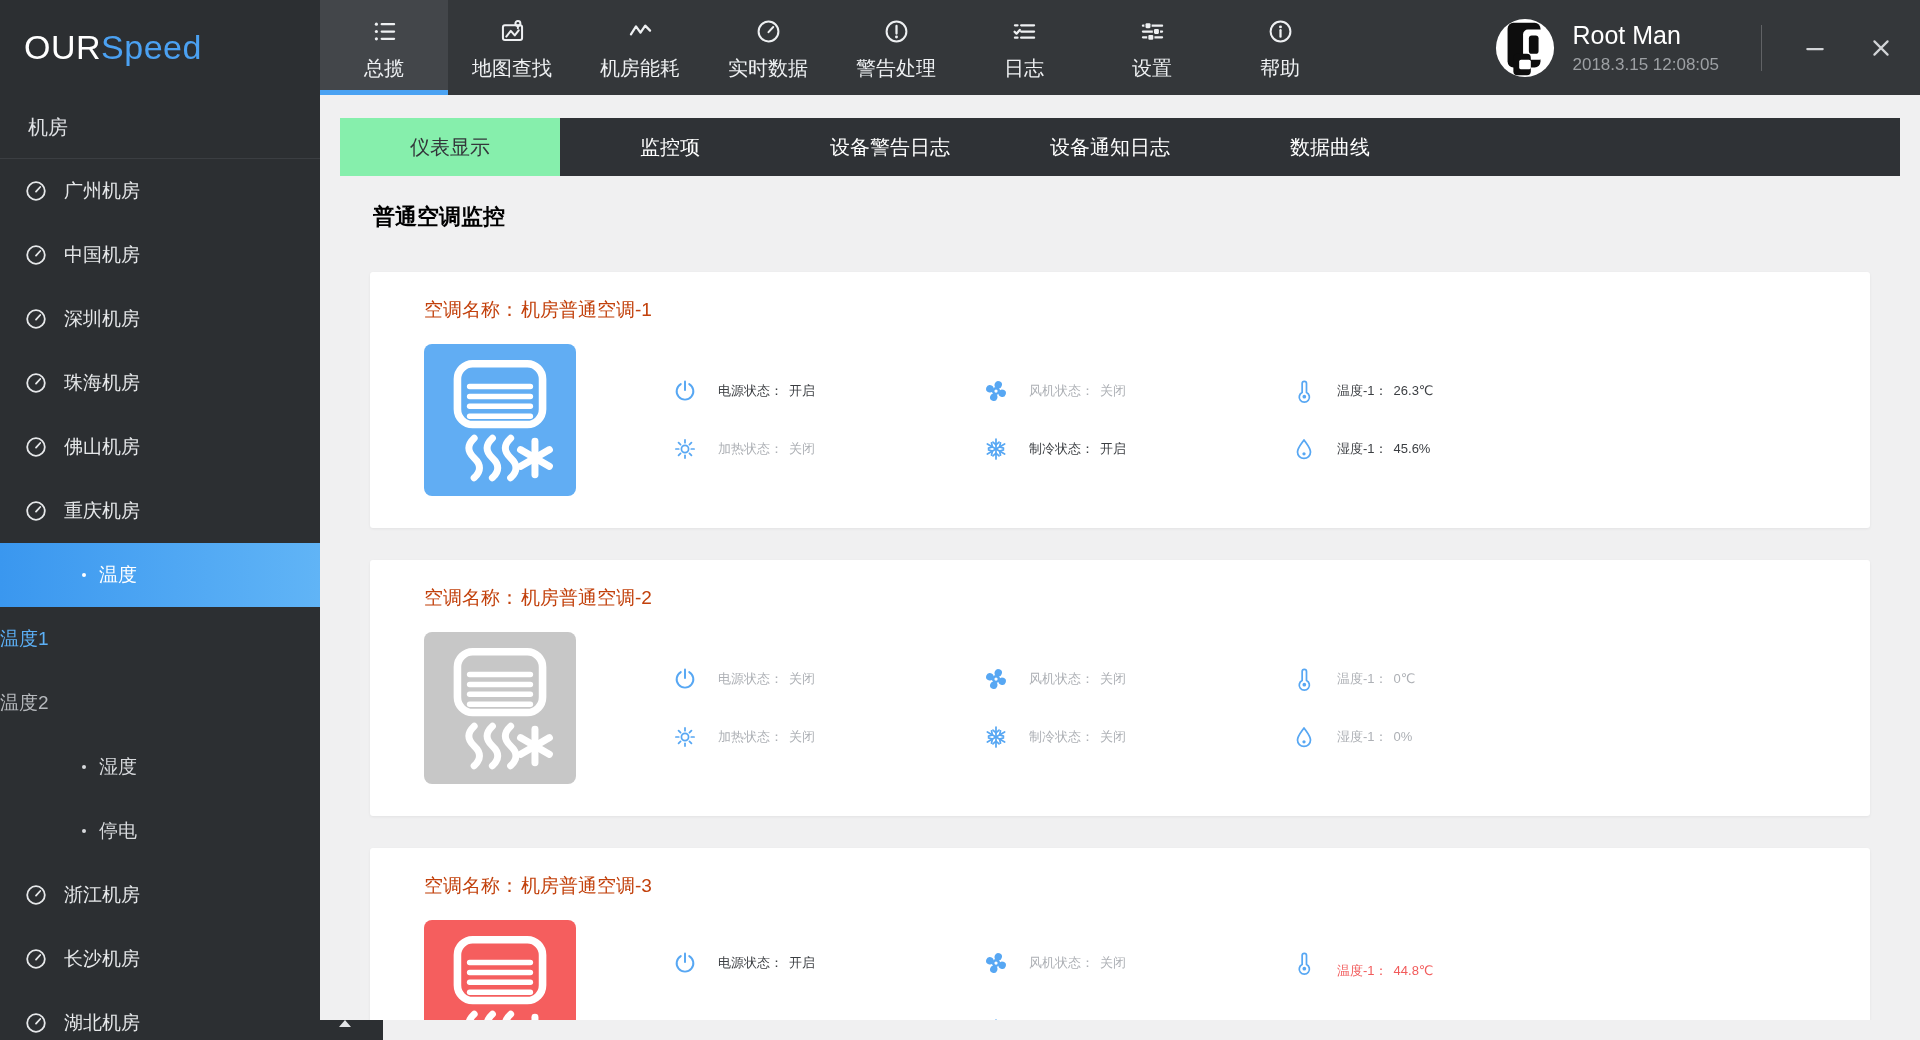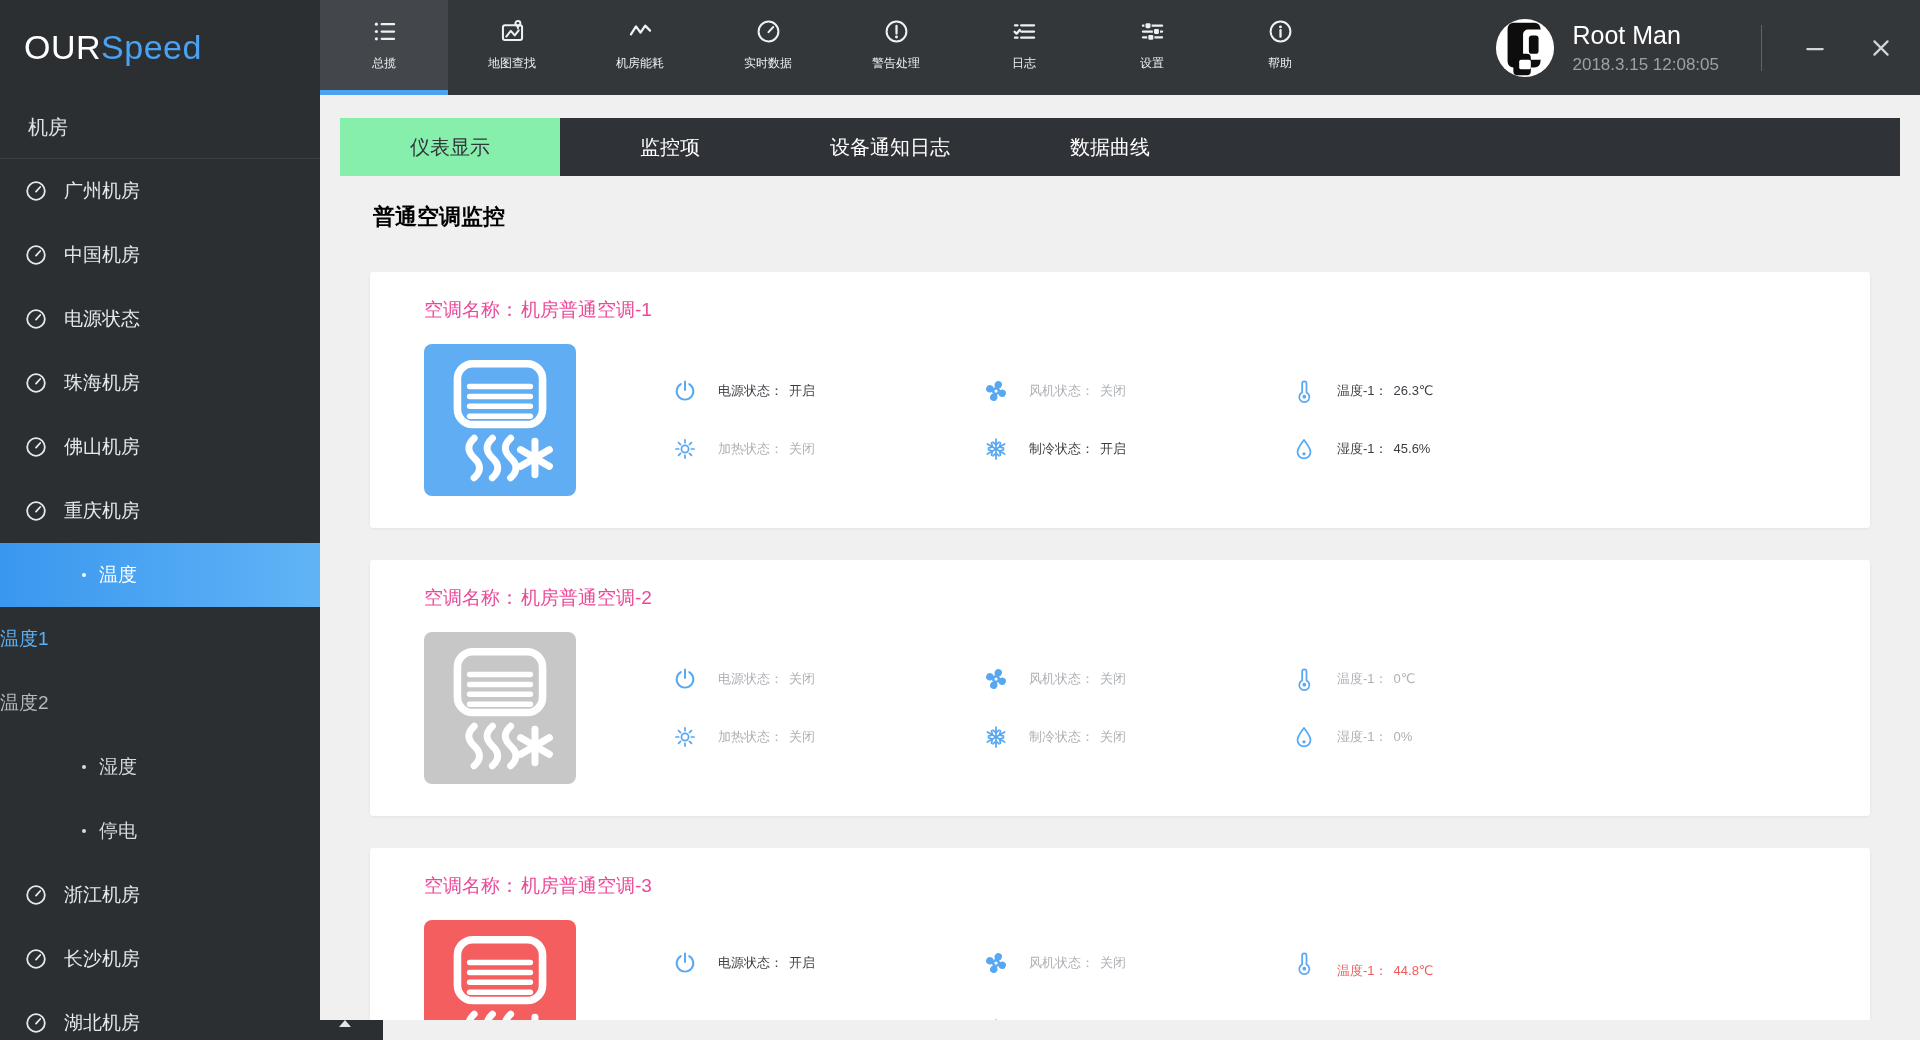--- a/index.html
+++ b/index.html
@@ -10,21 +10,21 @@
   .topbar { position:absolute; left:0; top:0; width:1920px; height:95px;
     background:#34373a; display:flex; align-items:stretch; }
   .logo { width:320px; background:#2c2f32; display:flex; align-items:center;
     padding-left:24px; font-size:34px; font-weight:500; letter-spacing:.5px; }
   .logo .our { color:#ffffff; }
   .logo .speed { color:#4ba1f2; }
   .topnav { display:flex; }
   .nav-item { width:128px; display:flex; flex-direction:column; align-items:center;
     color:#eef0f2; position:relative; cursor:pointer; }
   .nav-item svg { width:27px; height:27px; margin-top:18px; }
-  .nav-item .nav-label { font-size:12px; margin-top:10px; }
+  .nav-item .nav-label { font-size:20px; margin-top:10px; }
   .nav-item.active { background:#43464a; }
   .nav-item.active::after { content:""; position:absolute; left:0; right:0; bottom:0;
     height:5px; background:#4aa2f2; }
   .userbox { margin-left:auto; display:flex; align-items:center; padding-right:28px; }
   .avatar { width:62px; height:62px; }
   .user-meta { margin-left:16px; margin-right:42px; }
   .user-name { color:#ffffff; font-size:25px; }
   .user-time { color:#9da0a4; font-size:17px; margin-top:5px; }
   .win-divider { width:1px; height:46px; background:rgba(255,255,255,.22); margin-right:42px; }
   .btn-min { margin-right:44px; cursor:pointer; display:flex; align-items:center; }
@@ -58,21 +58,21 @@
   .tabbar { display:flex; background:#2f3236; height:58px; margin:23px 20px 0 20px; }
   .tab { width:220px; text-align:center; line-height:58px; font-size:20px;
     color:#ffffff; cursor:pointer; }
   .tab.active { background:#86efac; color:#33363a; }
   .section-title { margin:26px 0 0 53px; font-size:22px; font-weight:bold; color:#000000; }
 
   .cards { margin:0 50px; }
   .card { background:#ffffff; border-radius:3px; box-shadow:0 1px 3px rgba(0,0,0,.06);
     height:256px; padding:25px 40px 0 54px; margin-top:32px; }
   .card:first-child { margin-top:40px; }
-  .card-title { font-size:19px; color:#ec4899; }
+  .card-title { font-size:19px; color:#c2410c; }
   .card-title .card-name { margin-left:2px; }
   .card-body { display:flex; margin-top:21px; }
   .ac-block { width:152px; height:152px; border-radius:8px; flex:0 0 auto; }
   .ac-block svg { width:100%; height:100%; }
   .ac-blue { background:#61adf3; }
   .ac-gray { background:#c7c7c7; }
   .ac-red  { background:#f55e5e; }
   .stats { flex:1; display:grid; grid-template-columns:311px 308px auto;
     align-content:center; row-gap:32px; margin-left:96px; }
   .stat { display:flex; align-items:center; font-size:13px; }
@@ -323,21 +323,21 @@
   <div class="side-item room">
     <svg>
         <use href="#i-gauge"></use>
       </svg>
     <span>中国机房</span>
   </div>
   <div class="side-item room">
     <svg>
         <use href="#i-gauge"></use>
       </svg>
-    <span>电源状态</span>
+    <span>深圳机房</span>
   </div>
   <div class="side-item room">
     <svg>
         <use href="#i-gauge"></use>
       </svg>
     <span>珠海机房</span>
   </div>
   <div class="side-item room">
     <svg>
         <use href="#i-gauge"></use>
@@ -388,20 +388,21 @@
       </svg>
     <span>湖北机房</span>
     <span class="tree-arrow arrow-up"></span>
   </div>
 </aside>
 
 <main class="content">
   <div class="tabbar">
     <div class="tab active">仪表显示</div>
     <div class="tab">监控项</div>
+    <div class="tab">设备警告日志</div>
     <div class="tab">设备通知日志</div>
     <div class="tab">数据曲线</div>
   </div>
 
   <h2 class="section-title">普通空调监控</h2>
 
   <div class="cards">
 
     <section class="card">
       <div class="card-title">

